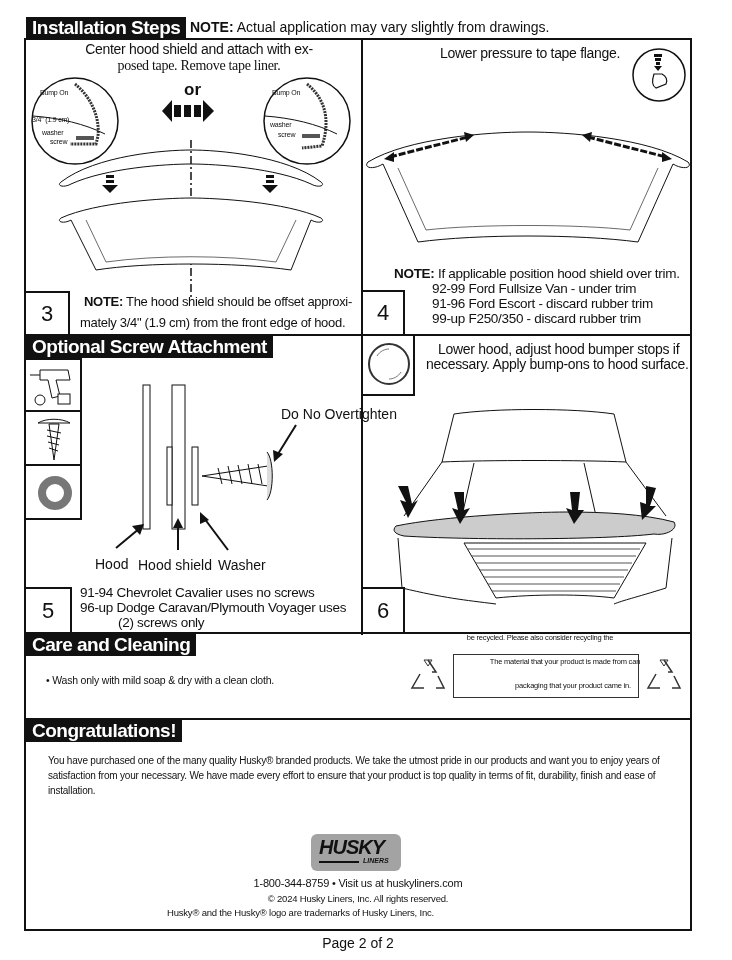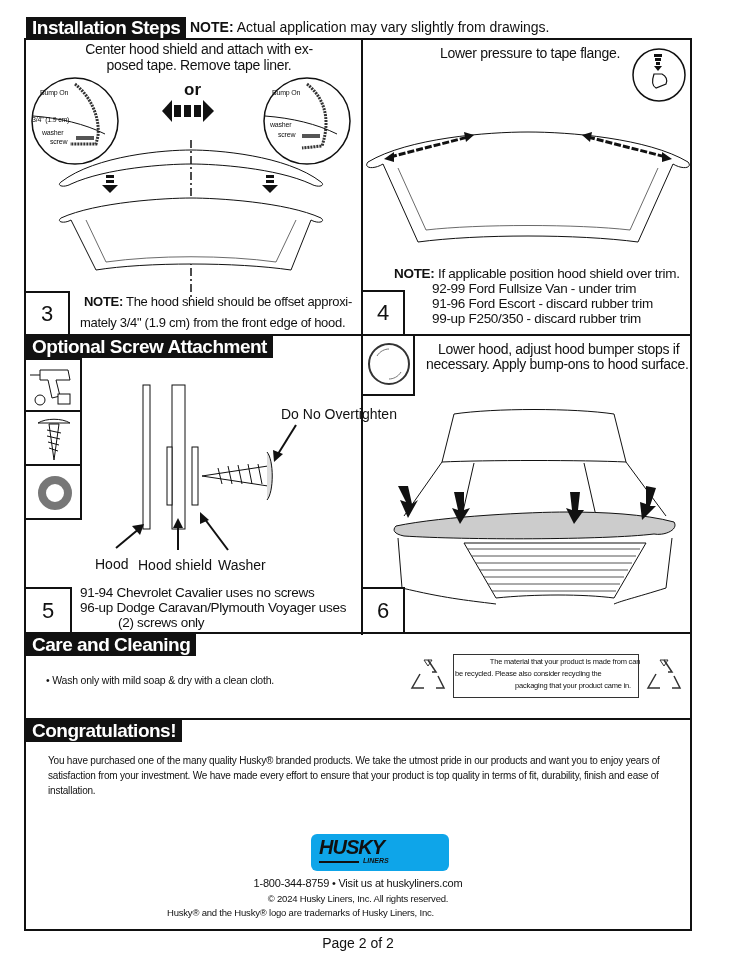--- a/index.html
+++ b/index.html
@@ -25,21 +25,21 @@
 </div>
 
 <div class="frame"></div>
 <div class="vline" style="left:361px;top:38px;height:597px;"></div>
 <div class="hline" style="left:24px;top:334px;width:668px;"></div>
 <div class="hline" style="left:24px;top:632px;width:668px;"></div>
 <div class="hline" style="left:24px;top:718px;width:668px;"></div>
 
 <div>
   <div class="txt cond" style="left:84px;top:42px;width:230px;text-align:center;font-size:14px;">Center hood shield and attach with ex-</div>
-  <div class="txt cond" style="left:84px;top:58px;width:230px;text-align:center;font-size:14px;">posed tape.  Remove tape liner.</div>
+  <div class="txt cond" style="left:84px;top:58px;width:230px;text-align:center;font-size:14px;font-family:Liberation Serif, serif;">posed tape.  Remove tape liner.</div>
 
   <svg style="left:30px;top:76px;" width="90" height="90">
     <circle cx="45" cy="45" r="43" fill="#fff" stroke="#111" stroke-width="1.5"></circle>
     <path d="M45 8 C60 20 70 40 68 60 L66 68 L40 68" fill="none" stroke="#333" stroke-width="3" stroke-dasharray="2 1"></path>
     <path d="M3 40 C30 42 55 48 75 58" fill="none" stroke="#111" stroke-width="1"></path>
     <rect x="46" y="60" width="18" height="4" fill="#555"></rect>
   </svg>
   <div class="small" style="left:40px;top:86px;font-size:7px;">Bump On</div>
   <div class="small" style="left:32px;top:113px;font-size:7px;">3/4" (1.9 cm)</div>
   <div class="small" style="left:42px;top:126px;font-size:7px;">washer</div>
@@ -212,37 +212,37 @@
   <div class="small" style="left:46px;top:673px;font-size:10.5px;">
     <span>•</span>
     <span>Wash only with mild soap &amp; dry with a clean cloth.</span>
   </div>
   <svg style="left:410px;top:658px;" width="36" height="34">
     <path d="M18 2 L26 14 L22 14 M10 16 L2 30 L14 30 M26 30 L34 30 L28 18" fill="none" stroke="#333" stroke-width="1.5"></path>
     <polygon points="14,2 22,2 18,8" fill="none" stroke="#333"></polygon>
   </svg>
   <div class="abs" style="left:453px;top:654px;width:186px;height:44px;border:1px solid #333;box-sizing:border-box;"></div>
   <div class="small" style="left:455px;top:656px;width:220px;text-align:center;font-size:7.5px;line-height:12px;">The material that your product is made from can</div>
-  <div class="small" style="left:455px;top:668px;width:170px;text-align:left;font-size:7.5px;line-height:12px;">be recycled. Please also consider recycling the</div>
+  <div class="small" style="left:455px;top:632px;width:170px;text-align:center;font-size:7.5px;line-height:12px;">be recycled. Please also consider recycling the</div>
   <div class="small" style="left:455px;top:680px;width:182px;text-align:center;font-size:7.5px;line-height:12px;padding-left:27px;">packaging that your product came in.</div>
   <svg style="left:646px;top:658px;" width="36" height="34">
     <path d="M18 2 L26 14 L22 14 M10 16 L2 30 L14 30 M26 30 L34 30 L28 18" fill="none" stroke="#333" stroke-width="1.5"></path>
     <polygon points="14,2 22,2 18,8" fill="none" stroke="#333"></polygon>
   </svg>
 </div>
 
 <div>
   <div class="hdr cond" style="left:26px;top:720px;">Congratulations!</div>
   <div class="small" style="left:48px;top:754px;font-size:10px;">You have purchased one of the many quality Husky® branded products.  We take the utmost pride in our products and want you to enjoy years of</div>
-  <div class="small" style="left:48px;top:769px;font-size:10px;">satisfaction from your investment.  We have made every effort to ensure that your product is top quality in terms of fit, durability, finish and ease of</div>
+  <div class="small" style="left:48px;top:769px;font-size:10px;">satisfaction from your necessary.  We have made every effort to ensure that your product is top quality in terms of fit, durability, finish and ease of</div>
   <div class="small" style="left:48px;top:784px;font-size:10px;">installation.</div>
 </div>
 
 <div>
-  <div class="abs" style="left:311px;top:834px;width:90px;height:37px;background:#0ea5e9;border-radius:6px;padding-left:48px;">
+  <div class="abs" style="left:311px;top:834px;width:90px;height:37px;background:#a3a3a3;border-radius:6px;">
     <div class="abs" style="left:8px;top:2px;font-size:20px;font-weight:bold;font-style:italic;letter-spacing:-1px;">HUSKY</div>
     <div class="abs" style="left:8px;top:27px;width:40px;height:1.5px;background:#111;"></div>
     <div class="abs" style="left:52px;top:23px;font-size:7px;font-weight:bold;font-style:italic;">LINERS</div>
   </div>
   <div class="small" style="left:24px;top:876px;width:668px;text-align:center;font-size:11px;">1-800-344-8759  •  Visit us at huskyliners.com</div>
   <div class="small" style="left:24px;top:892px;width:668px;text-align:center;font-size:9.5px;">© 2024 Husky Liners, Inc.  All rights reserved.</div>
   <div class="small" style="left:24px;top:906px;width:553px;text-align:center;font-size:9.5px;">Husky® and the Husky® logo are trademarks of Husky Liners, Inc.</div>
   <div class="abs cond" style="left:24px;top:935px;width:668px;text-align:center;font-size:14px;">Page 2 of 2</div>
 </div>
 

